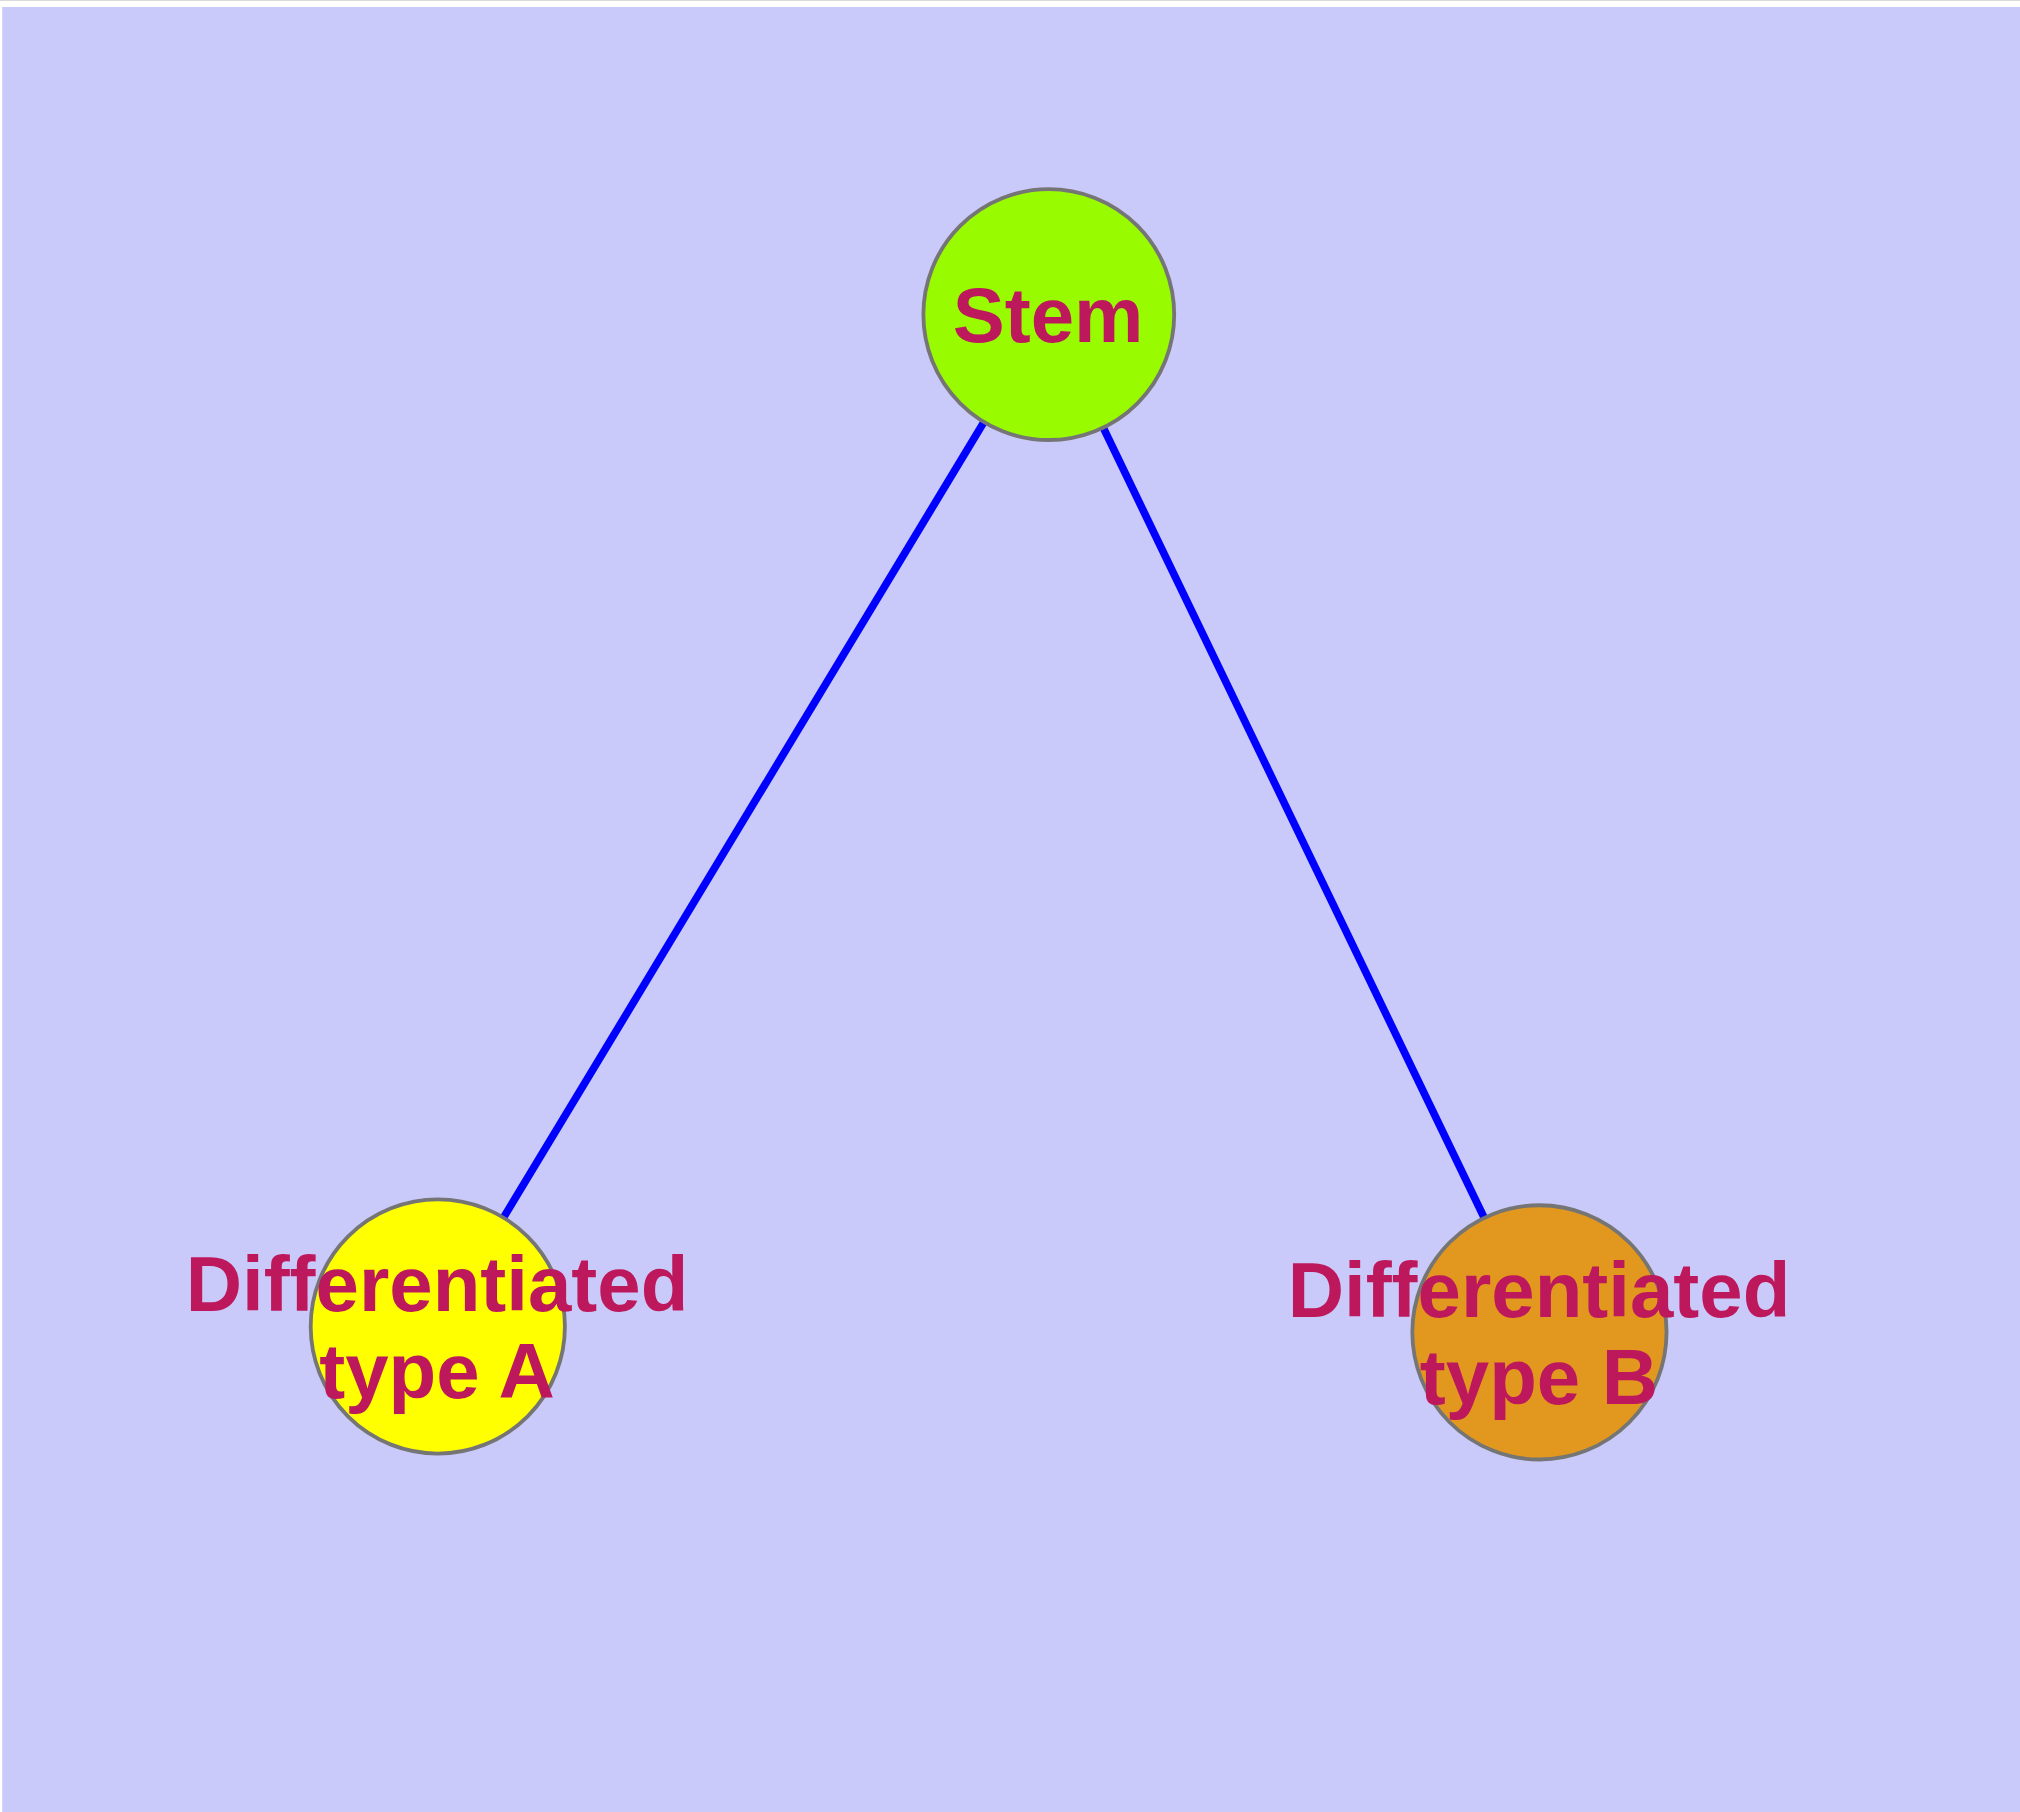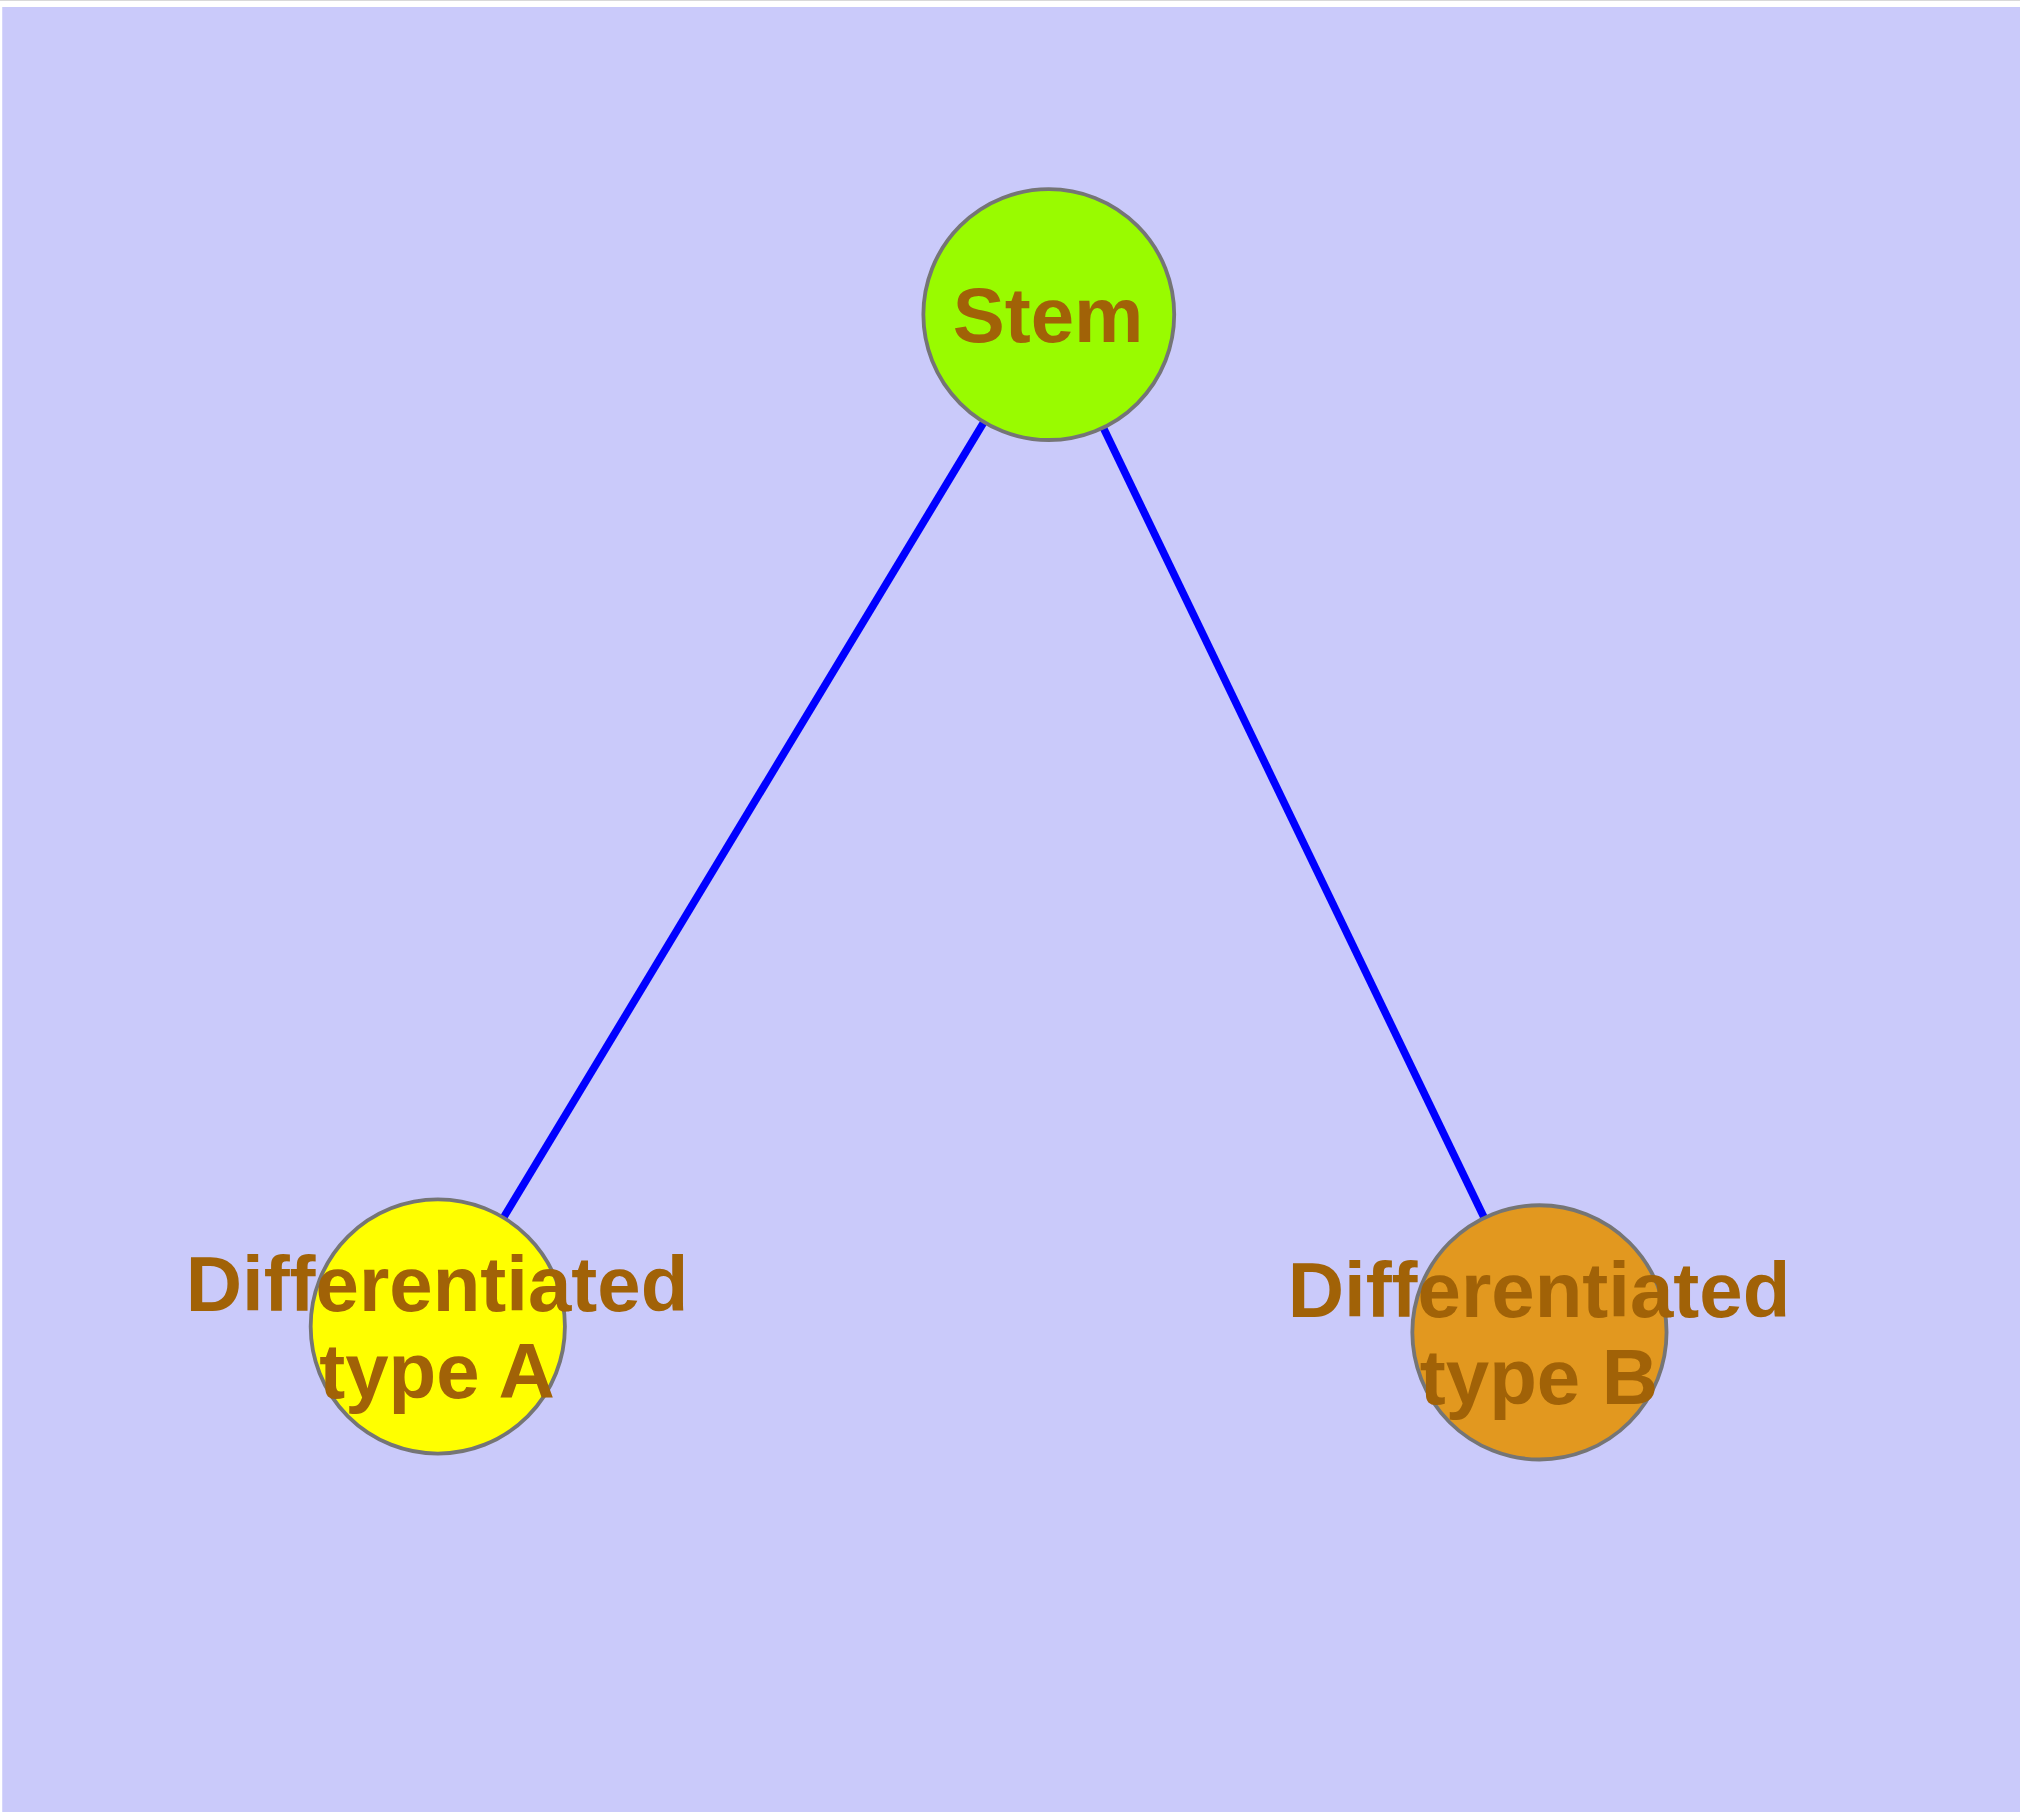--- a/index.html
+++ b/index.html
@@ -28,21 +28,21 @@
     position: absolute;
     left: 1.7px; top: 6.8px;
     width: 2019px; height: 1805px;
   }
   .node-label {
     position: absolute;
     transform: translate(-50%, -50%);
     font-weight: bold;
     font-size: 78px;
     line-height: 1.12;
-    color: #a16207;
+    color: #be185d;
     text-align: center;
     white-space: pre-line;
     pointer-events: none;
   }
   .label-stem   { left: 1048px; top: 316px; }
   .label-type-a { left: 437px;  top: 1328px; }
   .label-type-b { left: 1539px; top: 1334px; }
 </style>
 </head>
 <body>

